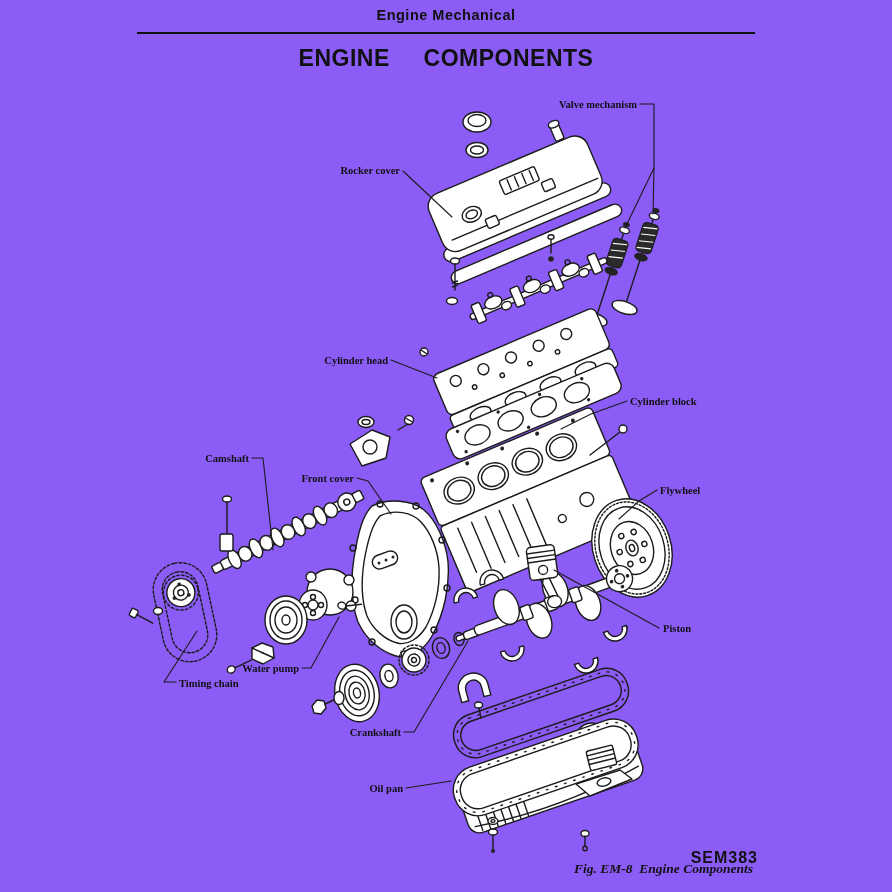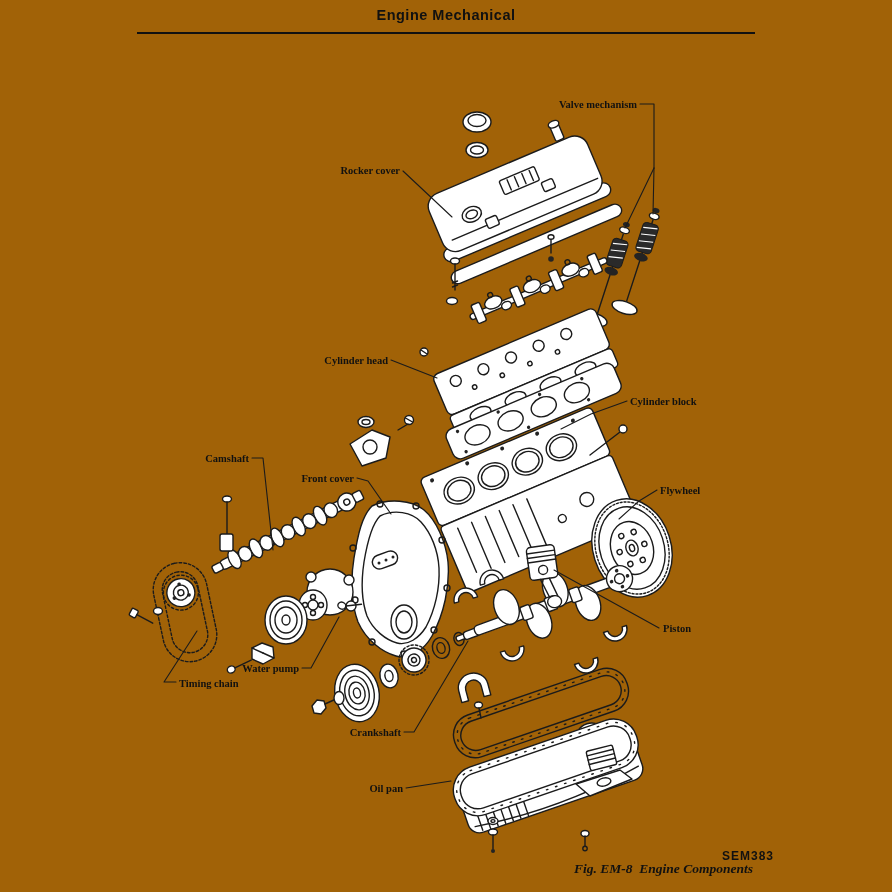--- a/index.html
+++ b/index.html
@@ -1,43 +1,44 @@
 <!DOCTYPE html>
 <html><head>
 <meta charset="utf-8">
 <style>
   html,body{margin:0;padding:0;background:#fff;}
-  .page{position:relative;width:892px;height:892px;background:#a16207;overflow:hidden;
+  .page{position:relative;width:892px;height:892px;background:#8b5cf6;overflow:hidden;
         font-family:"Liberation Sans",sans-serif;color:#111;}
   .section-header{position:absolute;top:7px;left:0;width:100%;text-align:center;
         font-size:14.5px;font-weight:bold;letter-spacing:0.5px;}
   .header-rule{position:absolute;top:32px;left:137px;width:618px;height:2.4px;background:#111;}
   .doc-title{position:absolute;top:45px;left:0;width:100%;text-align:center;
         font-size:23px;font-weight:bold;letter-spacing:0.5px;word-spacing:10px;white-space:pre;}
-  .fig-code{position:absolute;top:849px;left:16px;width:758px;text-align:right;
-        font-size:12px;font-weight:bold;letter-spacing:1px;}
+  .fig-code{position:absolute;top:849px;left:0;width:758px;text-align:right;
+        font-size:16px;font-weight:bold;letter-spacing:1px;}
   .fig-caption{position:absolute;top:861px;left:0;width:753px;text-align:right;
         font-family:"Liberation Serif",serif;font-style:italic;font-weight:bold;
         font-size:13.5px;white-space:pre;}
   svg.diagram{position:absolute;top:0;left:0;}
   svg .ln{fill:none;stroke:#1b1b1b;stroke-width:1.4;stroke-linecap:round;stroke-linejoin:round;}
   svg .fw{fill:#fff;stroke:#1b1b1b;stroke-width:1.4;stroke-linejoin:round;stroke-linecap:round;}
   svg .dk{fill:#232323;stroke:none;}
   svg .sp{fill:#2a2a2a;stroke:#1b1b1b;stroke-width:1;}
   svg .wt{stroke:#fff;stroke-width:1.1;fill:none;}
   svg .leader{fill:none;stroke:#1b1b1b;stroke-width:1.1;stroke-linecap:round;stroke-linejoin:round;}
   svg .lbl{font-family:"Liberation Serif",serif;font-weight:bold;font-size:10.5px;fill:#111;}
 </style>
 </head>
 <body>
 
 <div class="page">
 
   <div class="section-header">Engine Mechanical</div>
   <div class="header-rule"></div>
+  <div class="doc-title">ENGINE  COMPONENTS</div>
 
   <svg class="diagram" width="892" height="892" viewBox="0 0 892 892" xmlns="http://www.w3.org/2000/svg">
 
     <defs>
       <g id="p-shell">
           <path class="fw" d="M -12,0 A 12,12 0 0 1 12,0 L 7.5,0 A 7.5,7.5 0 0 0 -7.5,0 Z"></path>
         </g>
       <g id="p-cap">
           <path class="fw" d="M -15,9 L -15,-3 A 15,14 0 0 1 15,-3 L 15,9 L 8,9 L 8,-2 A 8,8 0 0 0 -8,-2 L -8,9 Z"></path>
         </g>

